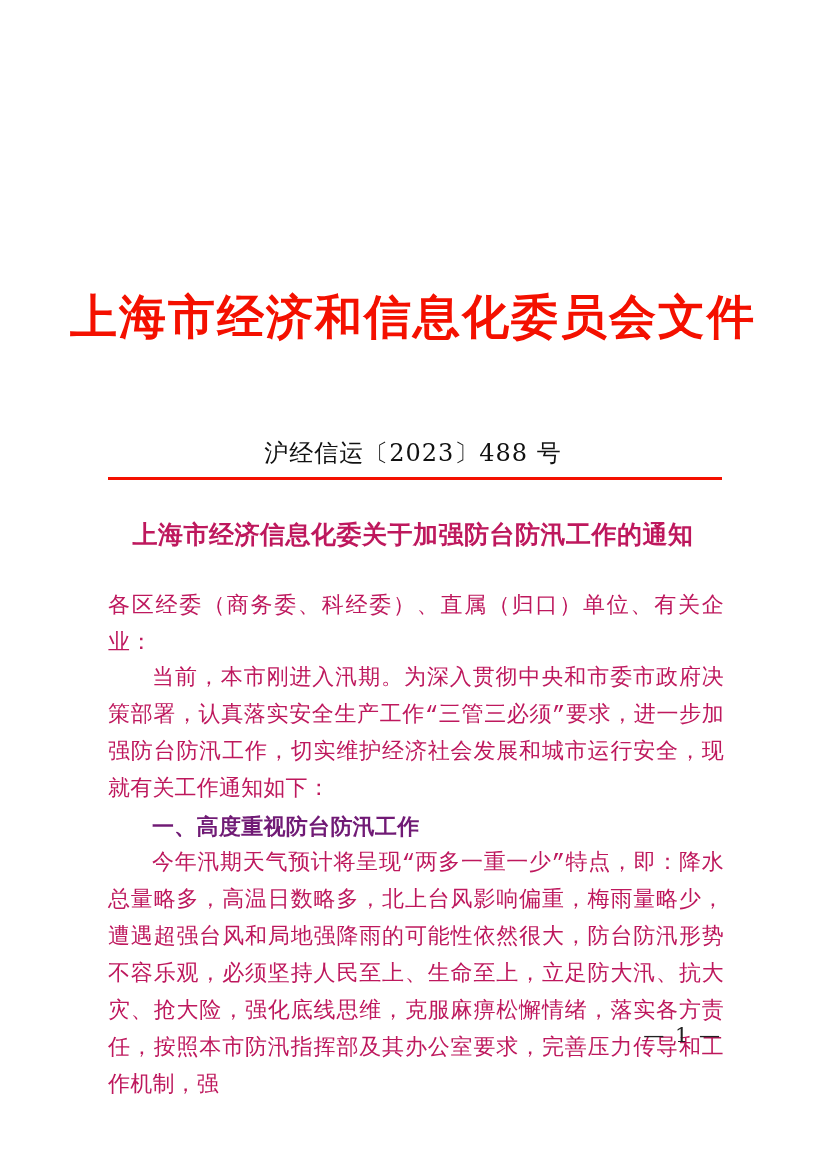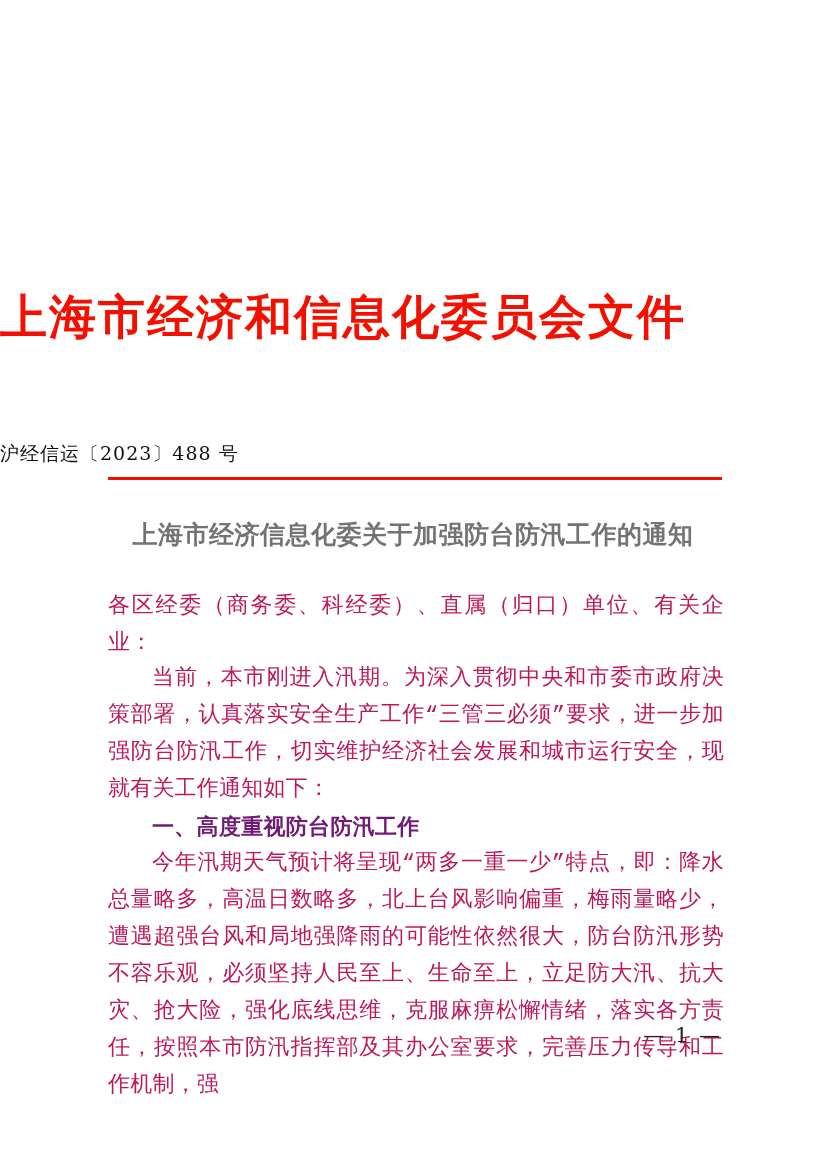--- a/index.html
+++ b/index.html
@@ -16,39 +16,39 @@
     overflow: hidden;
     font-family: "DejaVu Serif", "Liberation Serif", serif;
   }
 
   
   .masthead {
     position: absolute;
     left: 0;
     top: 284px;
     width: 826px;
-    text-align: left;
+    text-align: center;
     font-family: "DejaVu Serif", "Liberation Serif", serif;
     font-weight: bold;
     font-size: 47px;
     line-height: 66px;
     letter-spacing: 2px;
     color: #f41000;
     white-space: nowrap;
   }
 
   
   .doc-number {
     position: absolute;
     left: 0;
     top: 438px;
     width: 826px;
-    text-align: left;
+    text-align: center;
     font-family: "DejaVu Serif", "Liberation Serif", serif;
-    font-size: 19px;
+    font-size: 24px;
     line-height: 30px;
     letter-spacing: 1px;
     color: #111111;
     white-space: nowrap;
   }
 
   
   .red-rule {
     position: absolute;
     left: 108px;
@@ -63,21 +63,21 @@
     position: absolute;
     left: 64px;
     top: 517px;
     width: 698px;
     text-align: center;
     font-family: "DejaVu Serif", "Liberation Serif", serif;
     font-weight: bold;
     font-size: 25px;
     line-height: 36px;
     letter-spacing: 0.5px;
-    color: #737373;
+    color: #be185d;
     white-space: nowrap;
   }
 
   
   .body-block {
     position: absolute;
     left: 108px;
     top: 586px;
     width: 616px;
   }

